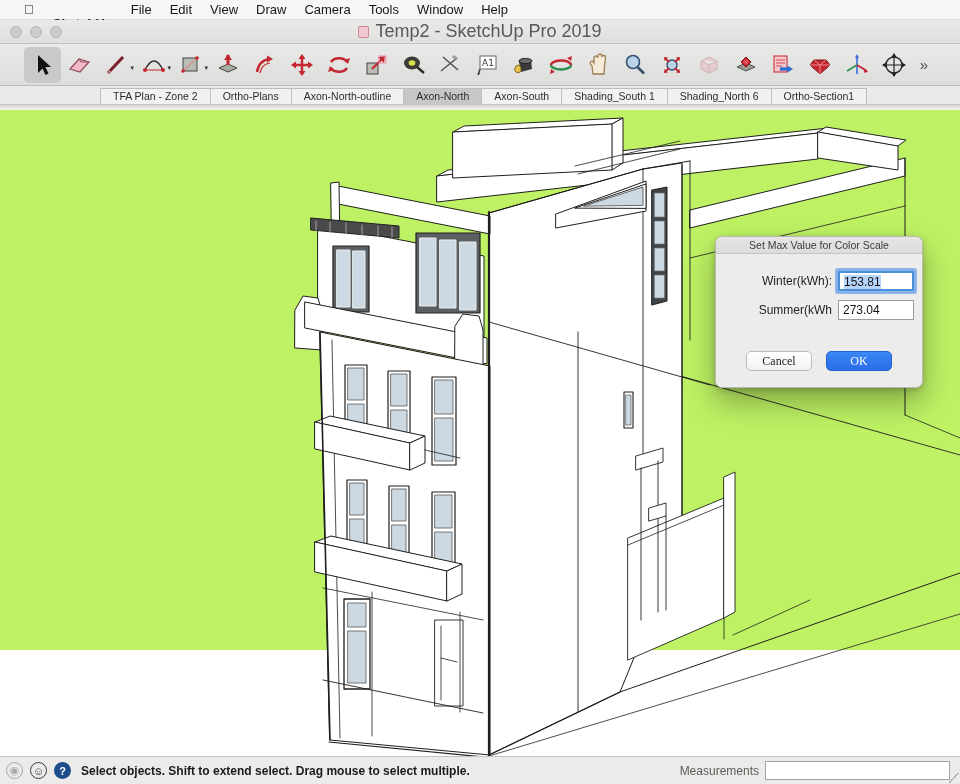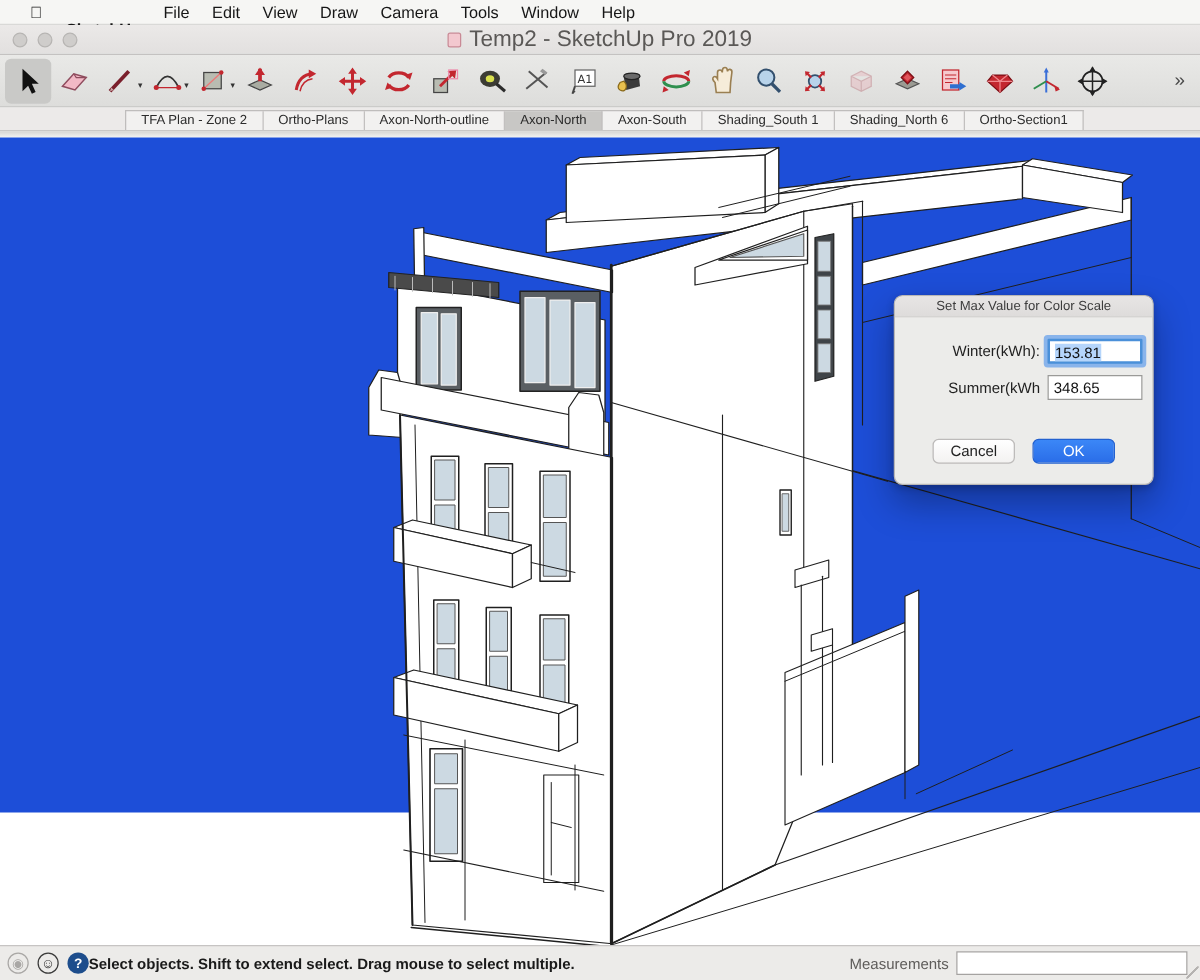--- a/index.html
+++ b/index.html
@@ -24,21 +24,21 @@
     background:#cfcdcb; border:1px solid #b7b5b3; }
   .title-wrap { position:absolute; left:0; right:0; text-align:center;
     font-size:18px; color:#5a5856; display:flex; justify-content:center;
     align-items:center; gap:6px; }
   .doc-icon { width:11px; height:12px; display:inline-block;
     background:#f3c8cf; border:1px solid #c98a96; border-radius:2px; }
 
   
   .toolbar { position:absolute; left:0; top:44px; width:960px; height:42px;
     background:linear-gradient(#e9e9e7,#dddddb); border-bottom:1px solid #bdbdbb;
-    display:flex; align-items:center; padding:0 4px; }
+    display:flex; align-items:center; padding:0 24px; }
   .tool { width:37px; height:36px; display:flex; align-items:center;
     justify-content:center; position:relative; flex:0 0 auto; }
   .tool.selected { background:#c9c9c7; border-radius:5px; }
   .tool svg { display:block; }
   .caret { position:absolute; right:1px; bottom:11px; font-size:7px; color:#333; }
   .tool-overflow { margin-left:auto; font-size:15px; color:#4a4a4a; padding-right:8px; }
 
   
   .tabstrip { position:absolute; left:0; top:86px; width:960px; height:19px;
     background:#eceae9; border-bottom:1px solid #c9c7c6; }
@@ -46,21 +46,21 @@
     border:1px solid #bfbdbc; border-bottom:none; background:#f2f1f0; }
   .tab { font-size:10.5px; color:#2c2c2c; line-height:15px; padding:0 12px;
     border-right:1px solid #c2c0bf; white-space:nowrap; }
   .tab:last-child { border-right:none; }
   .tab.active { background:#c8c7c5; }
   .tabshadow { position:absolute; left:0; top:105px; width:960px; height:5px;
     background:linear-gradient(#d6d5d3,#f4f3f2); }
 
   
   .viewport { position:absolute; left:0; top:110px; width:960px; height:540px;
-    background:#1d4ed8; }
+    background:#bef264; }
   .viewport svg { position:absolute; left:0; top:0; }
 
   
   .dialog { position:absolute; left:715px; top:236px; width:208px; height:152px;
     background:#ececea; border:1px solid #b9b7b6; border-radius:7px;
     box-shadow:0 14px 30px rgba(0,0,0,.32), 0 2px 6px rgba(0,0,0,.18); }
   .dialog-title { height:17px; background:linear-gradient(#e7e5e4,#dedcdb);
     border-bottom:1px solid #c6c4c3; border-radius:7px 7px 0 0; text-align:center;
     font-size:10.5px; color:#3c3c3c; line-height:17px; }
   .dlg-row { position:absolute; left:12px; width:100%; display:flex;
@@ -70,38 +70,38 @@
   .dlg-label { width:110px; text-align:right; font-size:12px; color:#1f1f1f;
     padding-right:6px; }
   .dlg-input { width:76px; height:20px; background:#fff; border:1px solid #9a9a98;
     font-size:12px; color:#111; padding:0 4px; line-height:18px; }
   .dlg-input.focused { border:2px solid #4a90d9;
     box-shadow:0 0 0 3px rgba(120,170,235,.85); border-radius:1px; }
   .dlg-input.focused .sel { background:#b5d5fb; }
   .dlg-buttons { position:absolute; left:0; bottom:16px; width:100%;
     display:flex; justify-content:center; gap:14px; }
   .btn { width:66px; height:20px; border-radius:5px; font-size:12px;
-    text-align:center; line-height:19px; }
+    text-align:center; line-height:19px;font-family:Liberation Serif, serif; }
   .btn.cancel { background:linear-gradient(#ffffff,#f3f2f1);
     border:1px solid #bdbbba; color:#222; }
   .btn.ok { background:linear-gradient(#3b87f7,#2a6de8);
     border:1px solid #2361d0; color:#fff; }
 
   
   .statusbar { position:absolute; left:0; top:756px; width:960px; height:28px;
     background:#ecebe9; border-top:1px solid #c6c4c3; display:flex;
     align-items:center; }
   .status-icons { display:flex; gap:7px; padding-left:6px; align-items:center; }
   .scircle { width:17px; height:17px; border-radius:50%; display:flex;
     align-items:center; justify-content:center; font-size:11px; }
   .scircle.geo { border:1.5px solid #a9a7a5; color:#a9a7a5; }
   .scircle.person { border:1.5px solid #3a3a3a; color:#3a3a3a; }
   .scircle.help { background:#1d4d8c; color:#fff; font-weight:bold;
     border:1.5px solid #16ay; border-color:#163e73; }
-  .hint { font-size:12px; font-weight:600; color:#1a1a1a; }
+  .hint { font-size:12px; font-weight:600; color:#1a1a1a; padding-left:10px; }
   .meas { margin-left:auto; display:flex; align-items:center; gap:6px;
     padding-right:10px; }
   .meas-label { font-size:12px; color:#5e5c5a; }
   .meas-input { width:185px; height:19px; background:#fff;
     border:1px solid #a5a3a1; }
   .grip { position:absolute; right:1px; bottom:1px; width:10px; height:10px;
     background:
      linear-gradient(135deg, transparent 45%, #b5b3b1 45%, #b5b3b1 55%, transparent 55%); }
 </style>
 </head>
@@ -459,21 +459,21 @@
     </svg>
 
     <div class="dialog" style="left:715px; top:126px;">
       <div class="dialog-title">Set Max Value for Color Scale</div>
       <div class="dlg-row winter">
         <span class="dlg-label">Winter(kWh):</span>
         <div class="dlg-input focused"><span class="sel">153.81</span></div>
       </div>
       <div class="dlg-row summer">
         <span class="dlg-label">Summer(kWh</span>
-        <div class="dlg-input"><span>348.65</span></div>
+        <div class="dlg-input"><span>273.04</span></div>
       </div>
       <div class="dlg-buttons">
         <div class="btn cancel">Cancel</div>
         <div class="btn ok">OK</div>
       </div>
     </div>
   </div>
 
   <div class="statusbar">
     <div class="status-icons">

